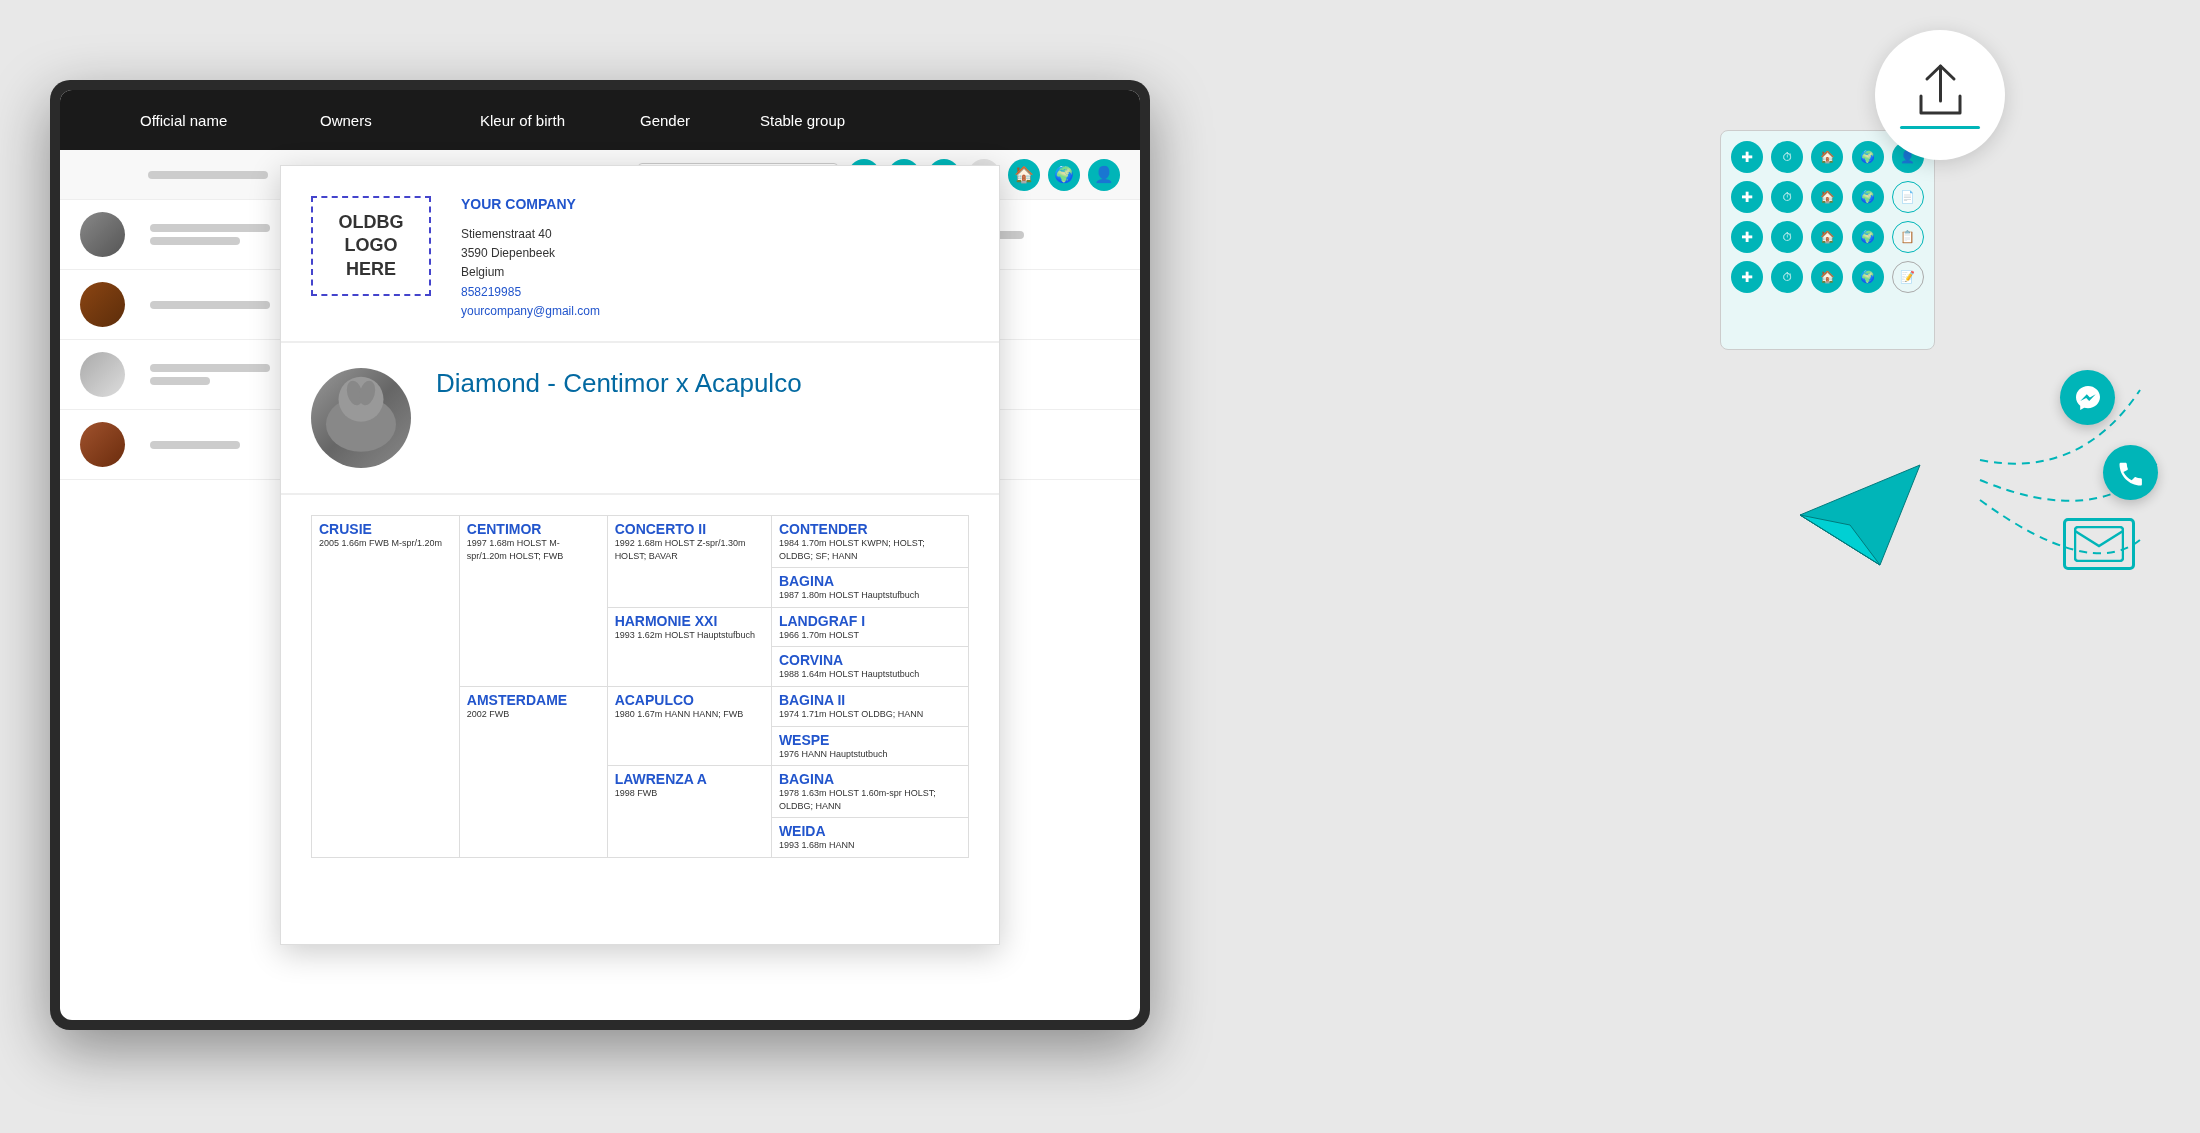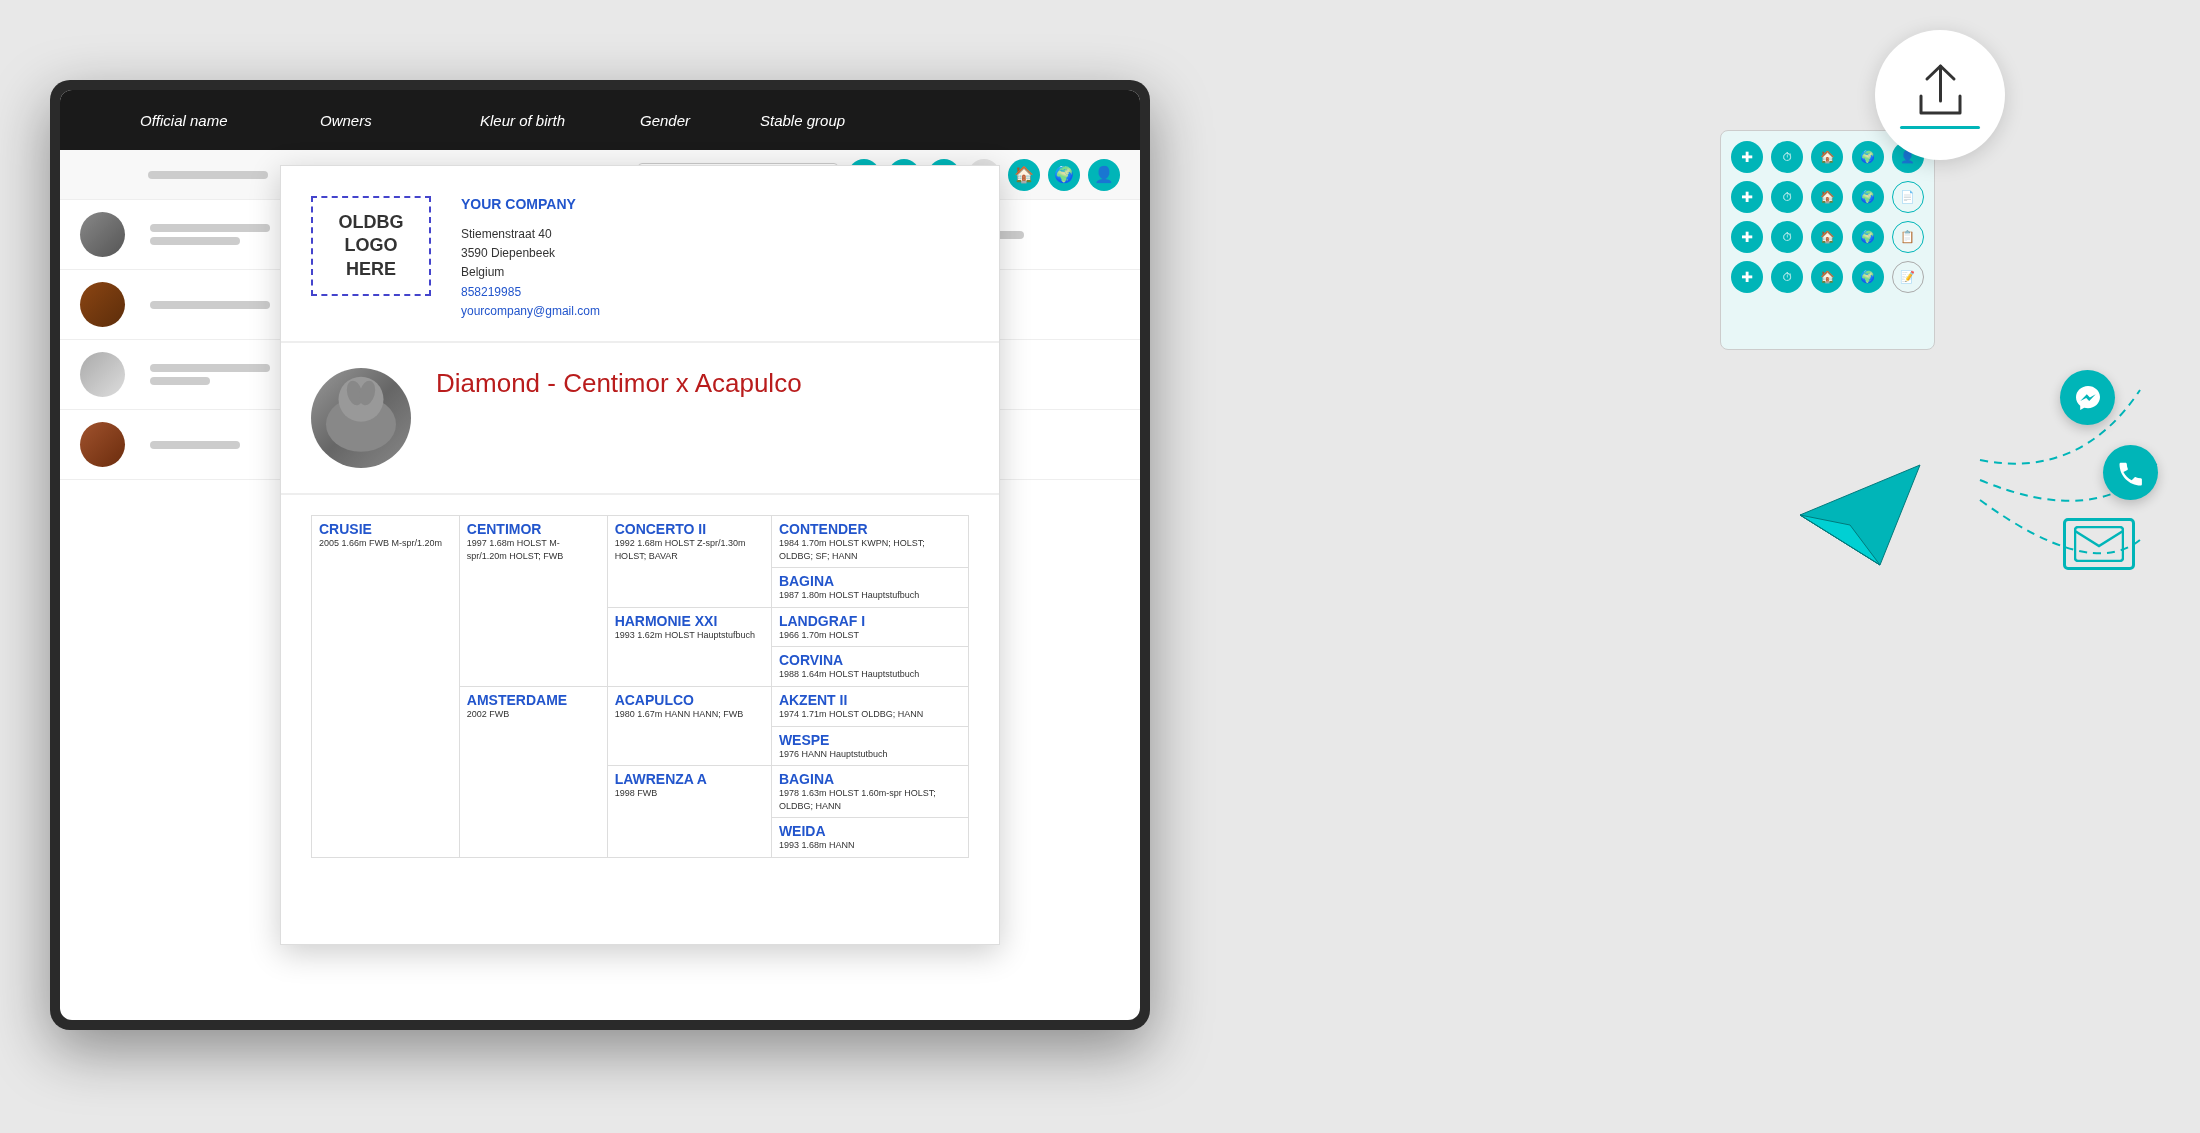--- a/index.html
+++ b/index.html
@@ -46,21 +46,20 @@
 
     
     .table-header {
       background: #1a1a1a;
       display: flex;
       align-items: center;
       padding: 0 20px;
       height: 60px;
       color: #fff;
       font-size: 15px;
-      font-style: italic;
     }
 
     .th-avatar { width: 60px; }
     .th-name { width: 180px; }
     .th-owners { width: 160px; }
     .th-dob { width: 160px; }
     .th-gender { width: 120px; }
     .th-stable { width: 200px; }
 
     
@@ -247,21 +246,21 @@
     .pdf-horse-photo-inner {
       width: 100%;
       height: 100%;
       background: linear-gradient(135deg, #999 0%, #666 50%, #888 100%);
       display: flex;
       align-items: center;
       justify-content: center;
     }
 
     .pdf-horse-name {
-      color: #b91c1c;
+      color: #0369a1;
       font-size: 26px;
       font-weight: normal;
       margin-bottom: 0;
     }
 
     .pdf-horse-details {
       font-size: 12px;
       color: #333;
       line-height: 1.8;
     }
@@ -623,21 +622,21 @@
           <tr>
             <td rowspan="4">
               <div class="ped-name-blue">AMSTERDAME</div>
               <div class="ped-detail">2002 FWB</div>
             </td>
             <td rowspan="2">
               <div class="ped-name-blue">ACAPULCO</div>
               <div class="ped-detail">1980 1.67m HANN HANN; FWB</div>
             </td>
             <td>
-              <div class="ped-name-blue">AKZENT II</div>
+              <div class="ped-name-blue">BAGINA II</div>
               <div class="ped-detail">1974 1.71m HOLST OLDBG; HANN</div>
             </td>
           </tr>
           <tr>
             <td>
               <div class="ped-name-blue">WESPE</div>
               <div class="ped-detail">1976 HANN Hauptstutbuch</div>
             </td>
           </tr>
           <tr>

